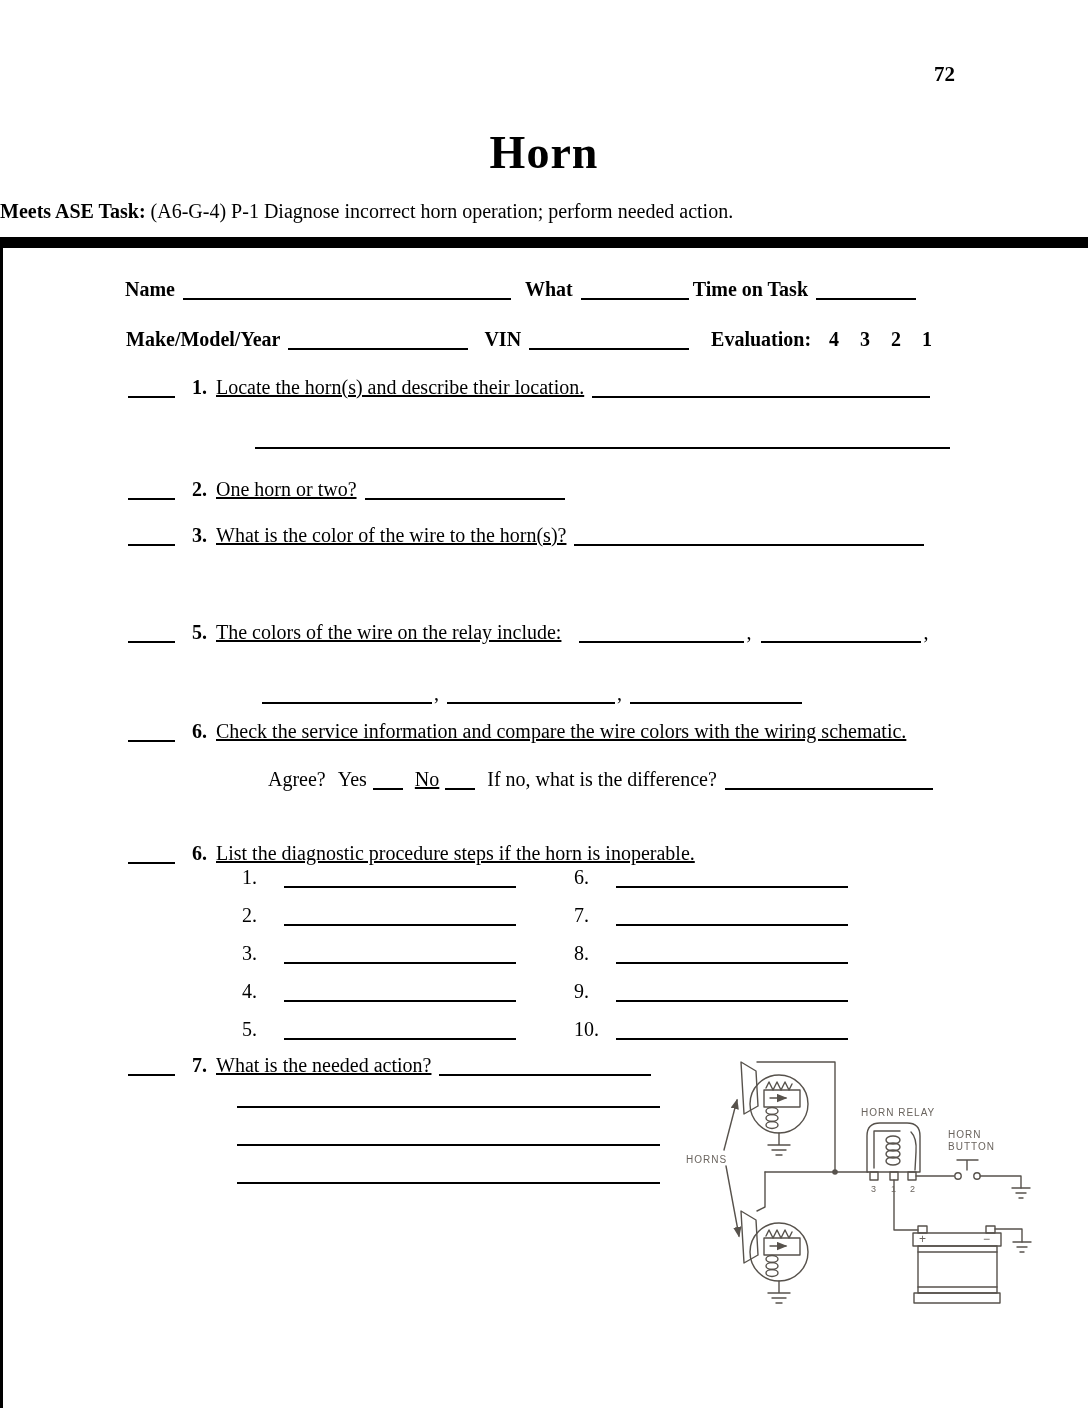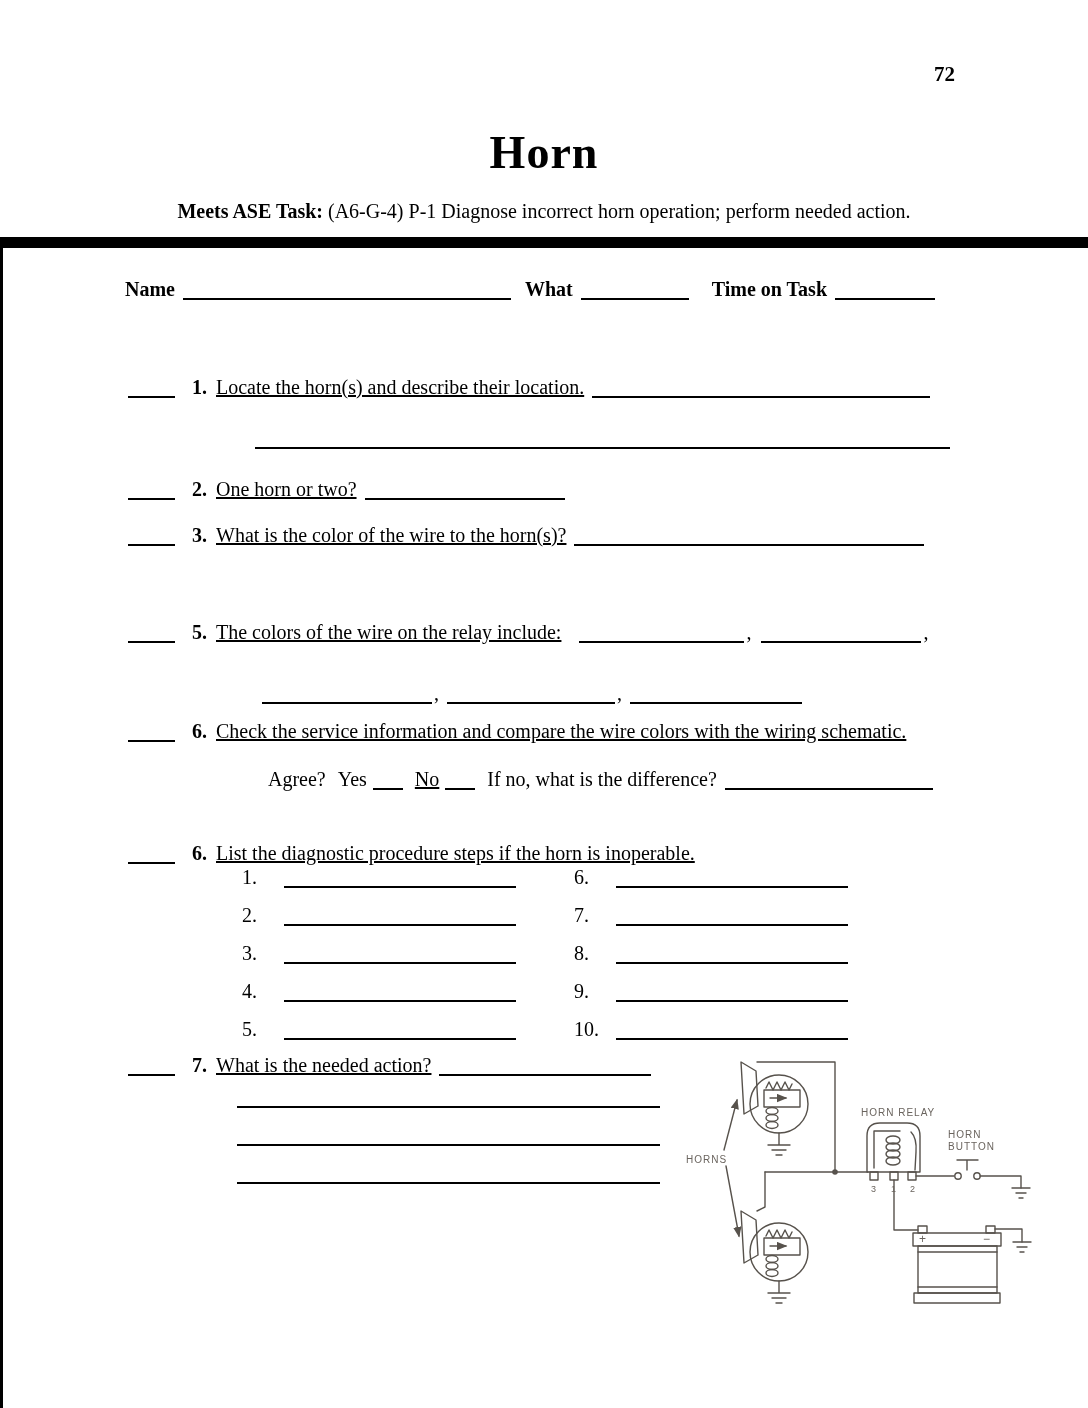--- a/index.html
+++ b/index.html
@@ -6,21 +6,21 @@
   .page{
     position:relative;width:1088px;height:1408px;background:#ffffff;
     font-family:"Liberation Serif",serif;color:#000;overflow:hidden;margin:0 auto;
   }
   .abs{position:absolute;white-space:nowrap;font-size:20px;line-height:26px;}
   .b{font-weight:bold;}
   .blank{display:inline-block;height:0;border-bottom:2px solid #000;vertical-align:-4px;}
   .hline{position:absolute;border-bottom:2px solid #000;}
   .pagenum{position:absolute;left:934px;top:62px;font-size:21px;font-weight:bold;font-family:Liberation Serif, serif;}
   .title{position:absolute;left:0;right:0;top:126px;text-align:center;font-size:46px;font-weight:bold;letter-spacing:1px;}
-  .ase{position:absolute;left:0;right:0;top:200px;text-align:center;font-size:20px;}
+  .ase{position:absolute;left:0;right:0;top:200px;font-size:20px;}
   .rule{position:absolute;left:0;top:237px;width:1088px;height:11px;background:#000;}
   .leftedge{position:absolute;left:0;top:237px;width:3px;height:1171px;background:#000;}
   .q{left:128px;}
   .qnum{font-weight:bold;margin-left:17px;}
   .qtext{margin-left:9px;text-decoration:underline;}
   .scoreblank{width:47px;}
   .steps-col{position:absolute;font-size:20px;}
   .steps-row{height:38px;line-height:38px;}
   .steps-row .num{display:inline-block;width:42px;font-size:20px;}
   .steps-row .blank{width:232px;}
@@ -36,23 +36,26 @@
   <div class="pagenum">72</div>
 
   <div class="title">Horn</div>
 
   <div class="ase"><span class="b">Meets ASE Task:</span><span> (A6-G-4) P-1 Diagnose incorrect horn operation; perform needed action.</span></div>
 
   <div class="rule"></div>
   <div class="leftedge"></div>
 
   <div class="abs" style="left:125px;top:276px;">
-    <span class="b">Name</span><span class="blank" style="width:328px;margin-left:8px;"></span><span class="b" style="margin-left:14px;">What</span><span class="blank" style="width:108px;margin-left:8px;"></span><span class="b" style="margin-left:23px;">Time on Task</span><span class="blank" style="width:100px;margin-left:8px;"></span>
+    <span class="b">Name</span><span class="blank" style="width:328px;margin-left:8px;"></span><span class="b" style="margin-left:14px;">What</span><span class="blank" style="width:108px;margin-left:8px;"></span><span class="b" style="margin-left:4px;">Time on Task</span><span class="blank" style="width:100px;margin-left:8px;"></span>
   </div>
 
+  <div class="abs" style="left:126px;top:326px;">
+    <span class="b">Make/Model/Year</span><span class="blank" style="width:180px;margin-left:8px;"></span><span class="b" style="margin-left:16px;">VIN</span><span class="blank" style="width:160px;margin-left:8px;"></span><span class="b" style="margin-left:22px;">Evaluation:</span><span class="scores">4 3 2 1</span>
+  </div>
 
   <div class="abs q" style="top:374px;">
     <span class="blank scoreblank"></span><span class="qnum">1.</span><span class="qtext">Locate the horn(s) and describe their location.</span><span class="blank" style="width:338px;margin-left:8px;"></span>
   </div>
   <div class="hline" style="left:255px;top:431px;width:695px;height:16px;"></div>
 
   <div class="abs q" style="top:476px;">
     <span class="blank scoreblank"></span><span class="qnum">2.</span><span class="qtext">One horn or two?</span><span class="blank" style="width:200px;margin-left:8px;"></span>
   </div>
 

